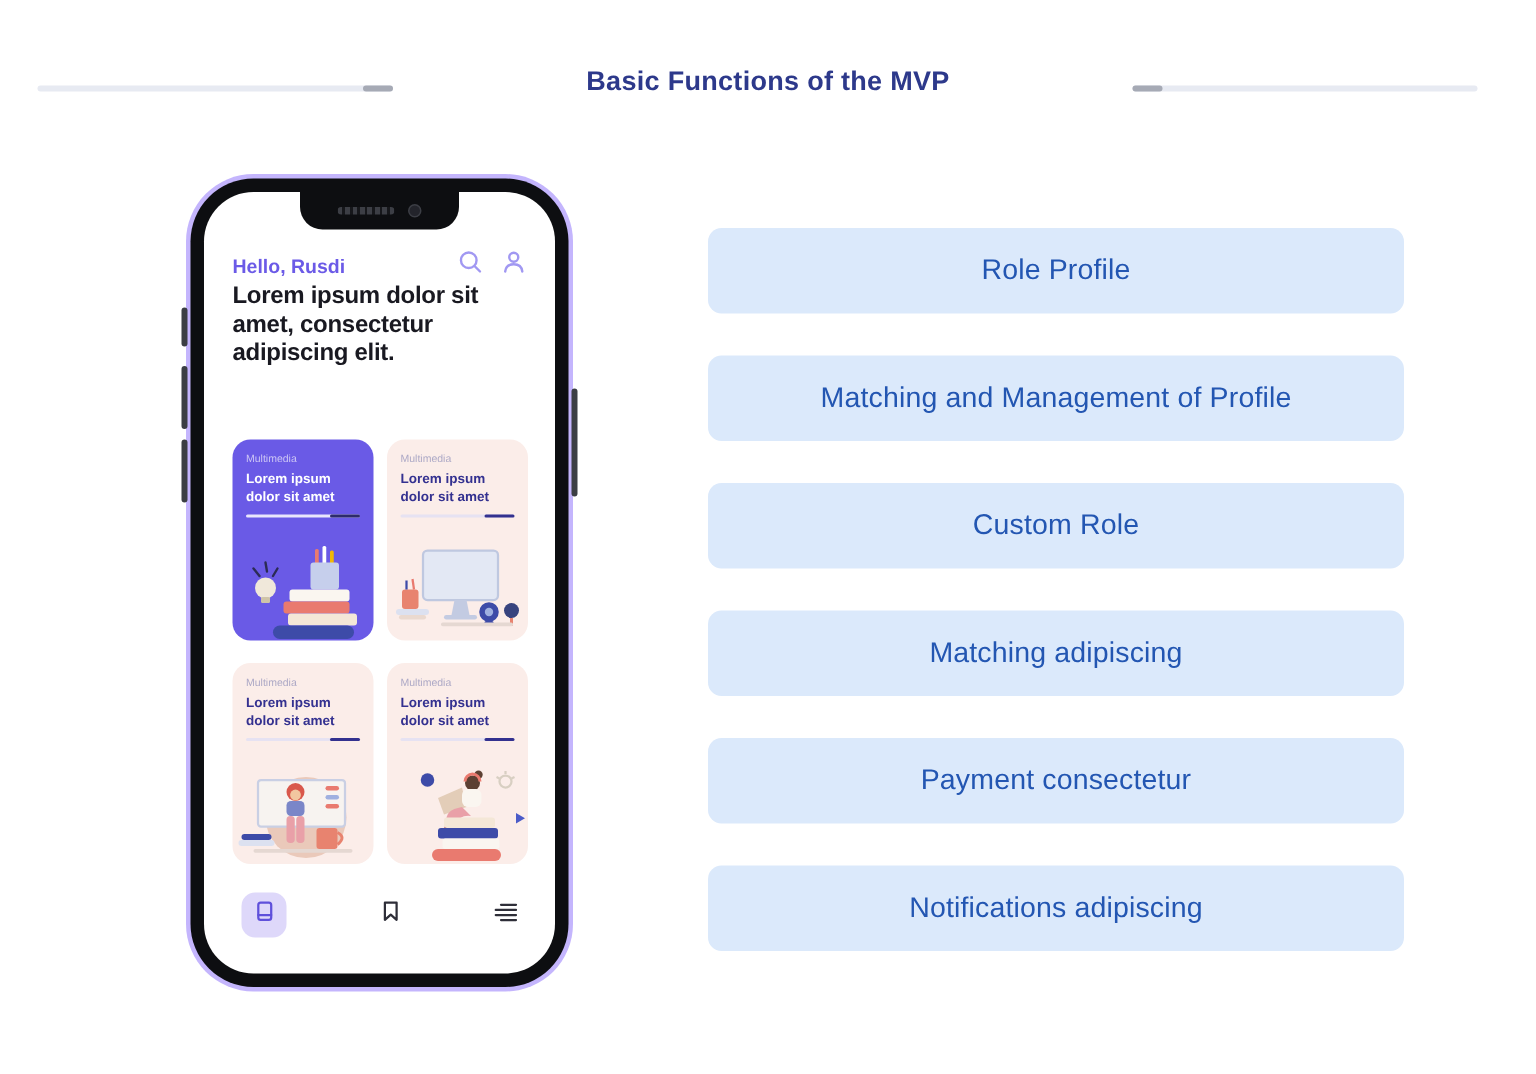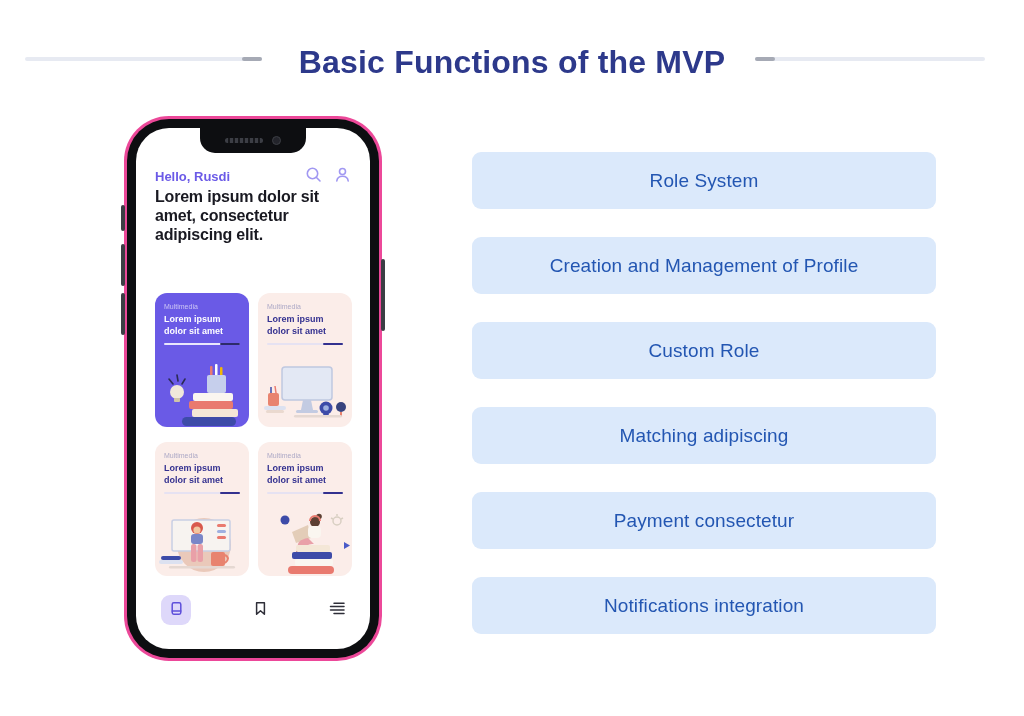--- a/index.html
+++ b/index.html
@@ -2,30 +2,30 @@
 <html><head>
 <meta charset="utf-8">
 <style>
   * { margin:0; padding:0; box-sizing:border-box; }
   html,body { width:1024px; height:716px; }
   body { position:relative; background:#ffffff; font-family:"Liberation Sans", sans-serif; overflow:hidden; }
 
   
   .title-row { position:absolute; top:0; left:0; width:1024px; height:90px; }
   .page-title { position:absolute; top:44px; left:0; width:1024px; text-align:center;
-    font-size:32px; font-weight:bold; color:#2D398B; letter-spacing:.2px; }
+    font-size:18px; font-weight:bold; color:#2D398B; letter-spacing:.2px; }
   .deco-line { position:absolute; top:57px; height:4px; border-radius:2px; background:#E7EAF2; }
   .deco-line.left  { left:25px;  width:237px; }
   .deco-line.right { left:755px; width:230px; }
   .deco-line.left::after  { content:''; position:absolute; right:0; top:0; width:20px; height:4px; border-radius:2px; background:#A6AAB5; }
   .deco-line.right::before{ content:''; position:absolute; left:0;  top:0; width:20px; height:4px; border-radius:2px; background:#A6AAB5; }
 
   
   .phone { position:absolute; left:124px; top:116px; width:258px; height:545px;
-    background:#ec4899; border-radius:45px; padding:3px; }
+    background:#c4b5fd; border-radius:45px; padding:3px; }
   .bezel { width:100%; height:100%; background:#0d0e11; border-radius:42px; padding:9px; position:relative; }
   .screen { width:100%; height:100%; background:#ffffff; border-radius:33px; position:relative; overflow:hidden; }
   .side-btn { position:absolute; background:#3b3e44; border-radius:2px; }
   .sb-l1 { left:-3px; top:89px;  width:4px; height:26px; }
   .sb-l2 { left:-3px; top:128px; width:4px; height:42px; }
   .sb-l3 { left:-3px; top:177px; width:4px; height:42px; }
   .sb-r1 { right:-3px; top:143px; width:4px; height:72px; }
   .notch { position:absolute; top:9px; left:50%; transform:translateX(-50%); width:106px; height:25px;
     background:#0d0e11; border-radius:0 0 15px 15px; display:flex; align-items:center; justify-content:center; gap:9px; z-index:6; }
   .speaker { width:38px; height:5px; border-radius:3px;
@@ -238,19 +238,19 @@
             </span>
           </div>
         </div>
 
       </div>
     </div>
   </div>
 </div>
 
 <div class="features">
-  <div class="feature">Role System</div>
-  <div class="feature">Creation and Management of Profile</div>
+  <div class="feature">Role Profile</div>
+  <div class="feature">Matching and Management of Profile</div>
   <div class="feature">Custom Role</div>
   <div class="feature">Matching adipiscing</div>
   <div class="feature">Payment consectetur</div>
-  <div class="feature">Notifications integration</div>
+  <div class="feature">Notifications adipiscing</div>
 </div>
 
 </body></html>

